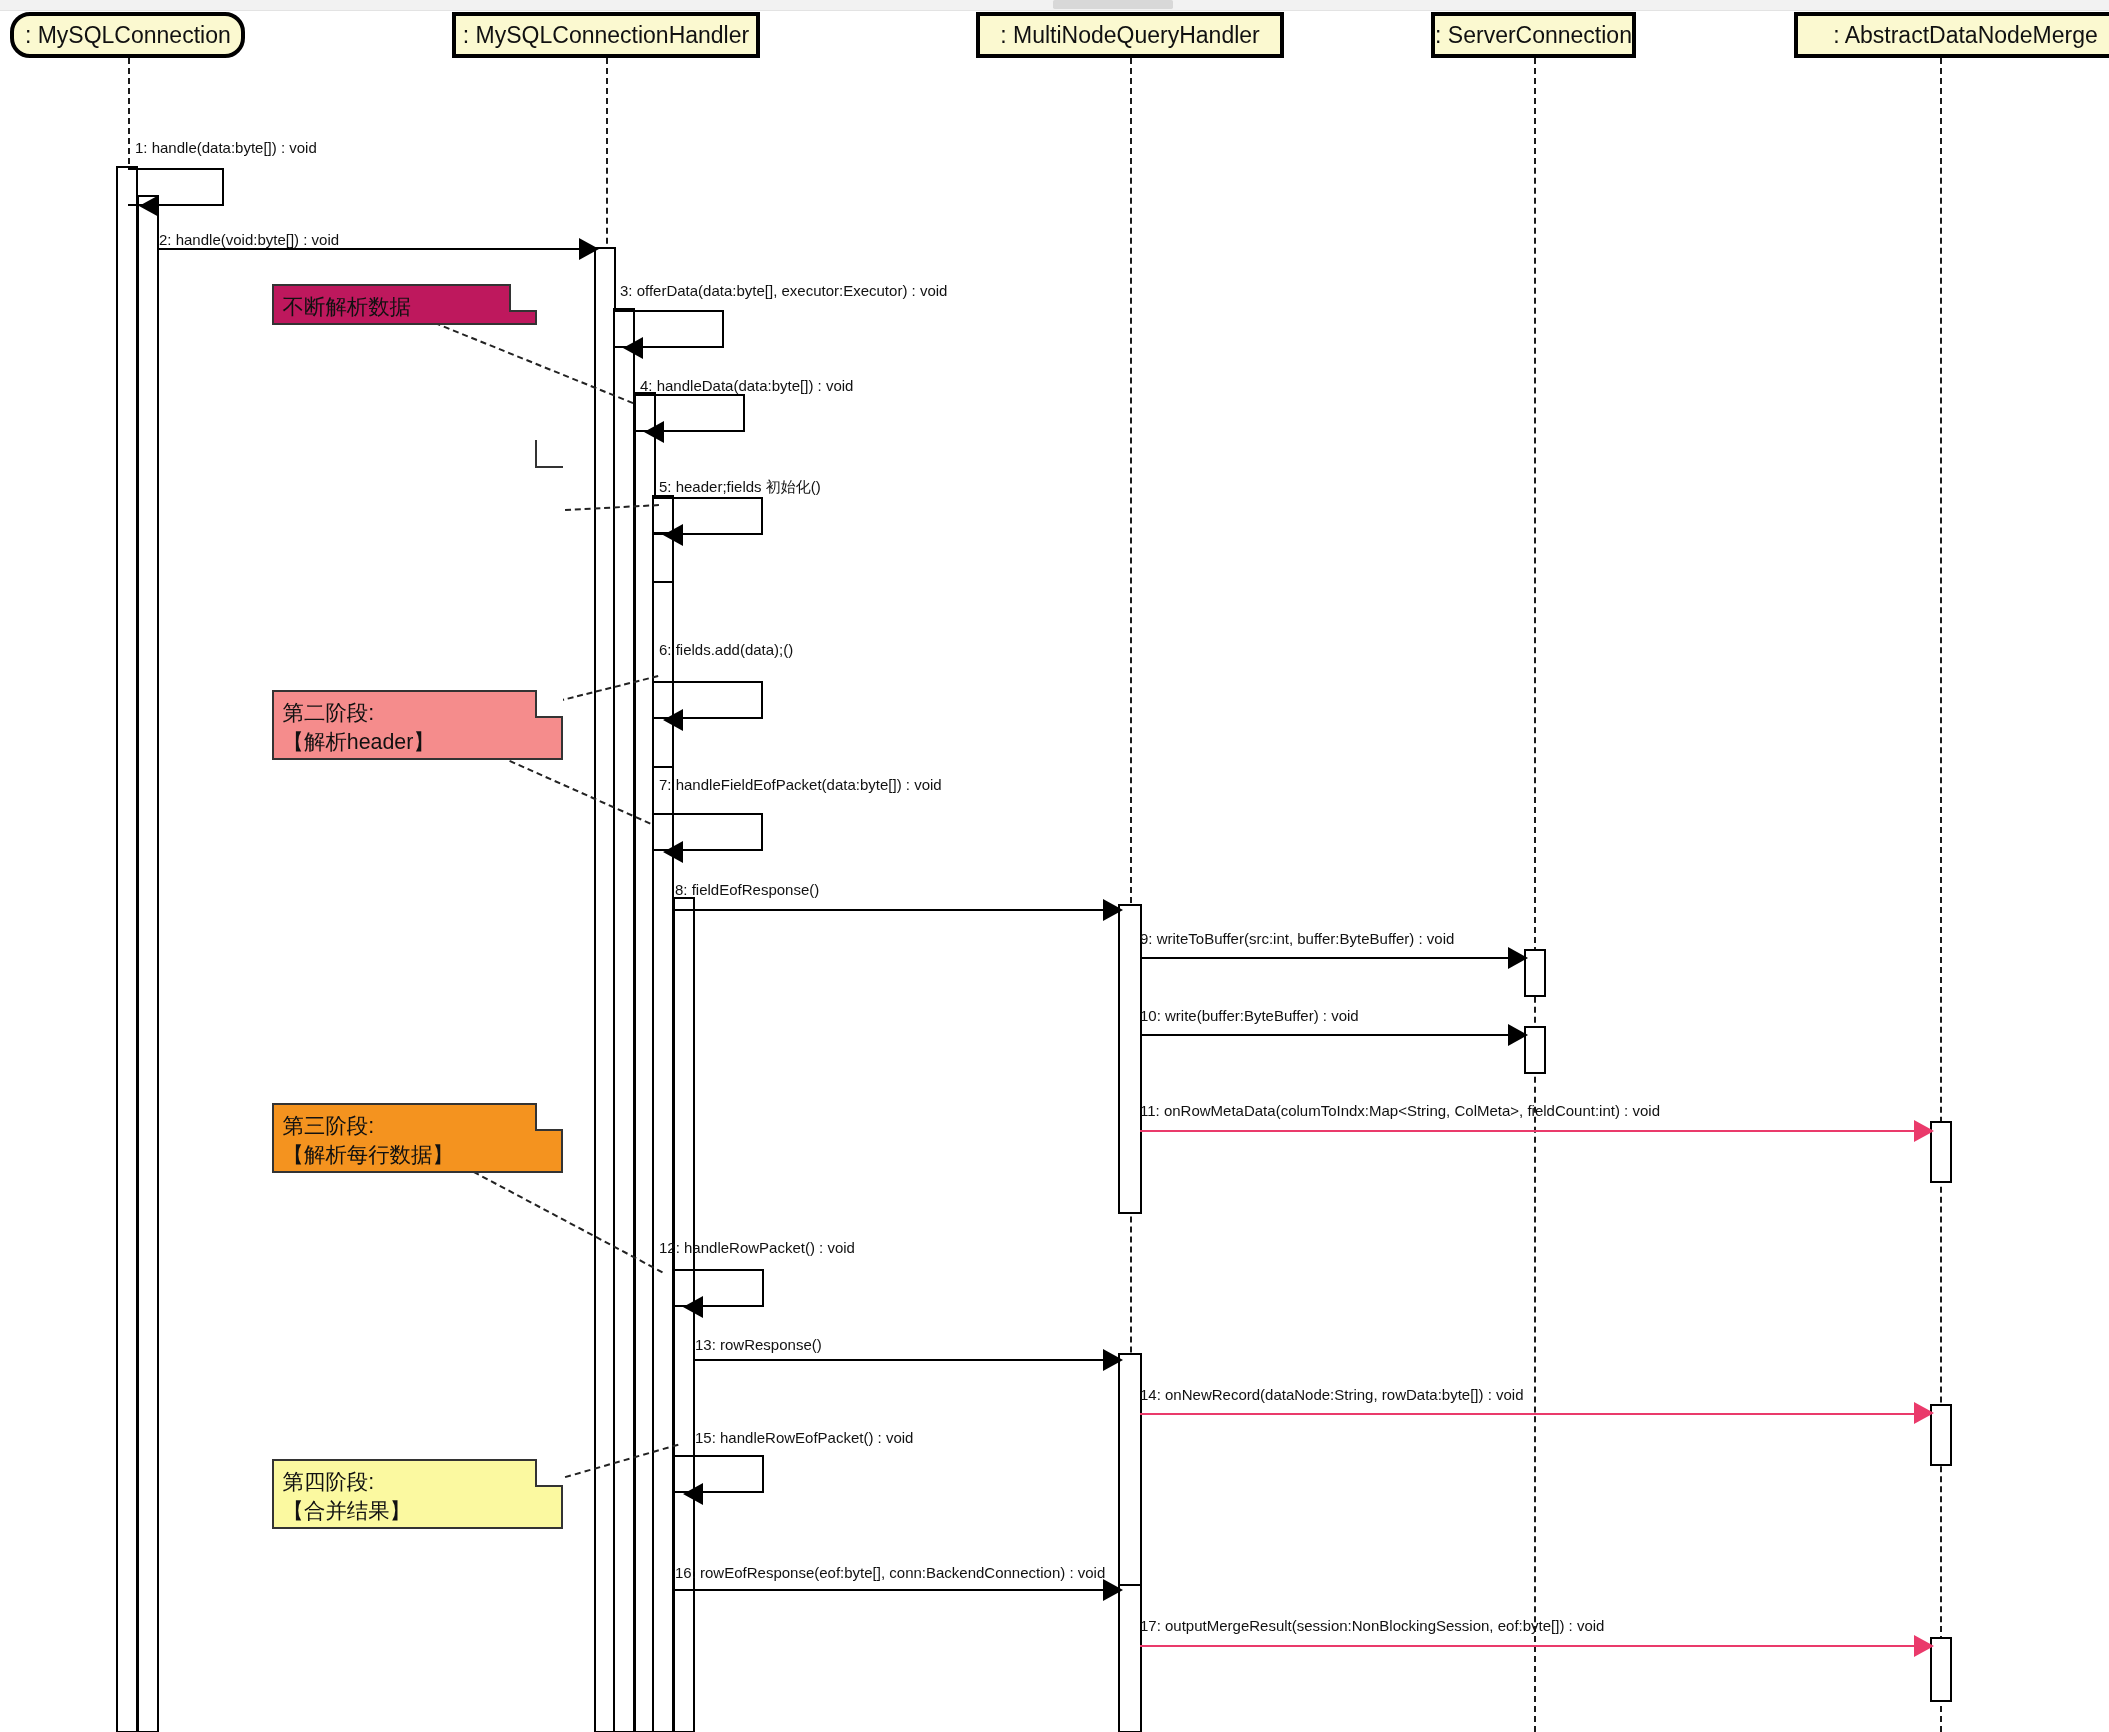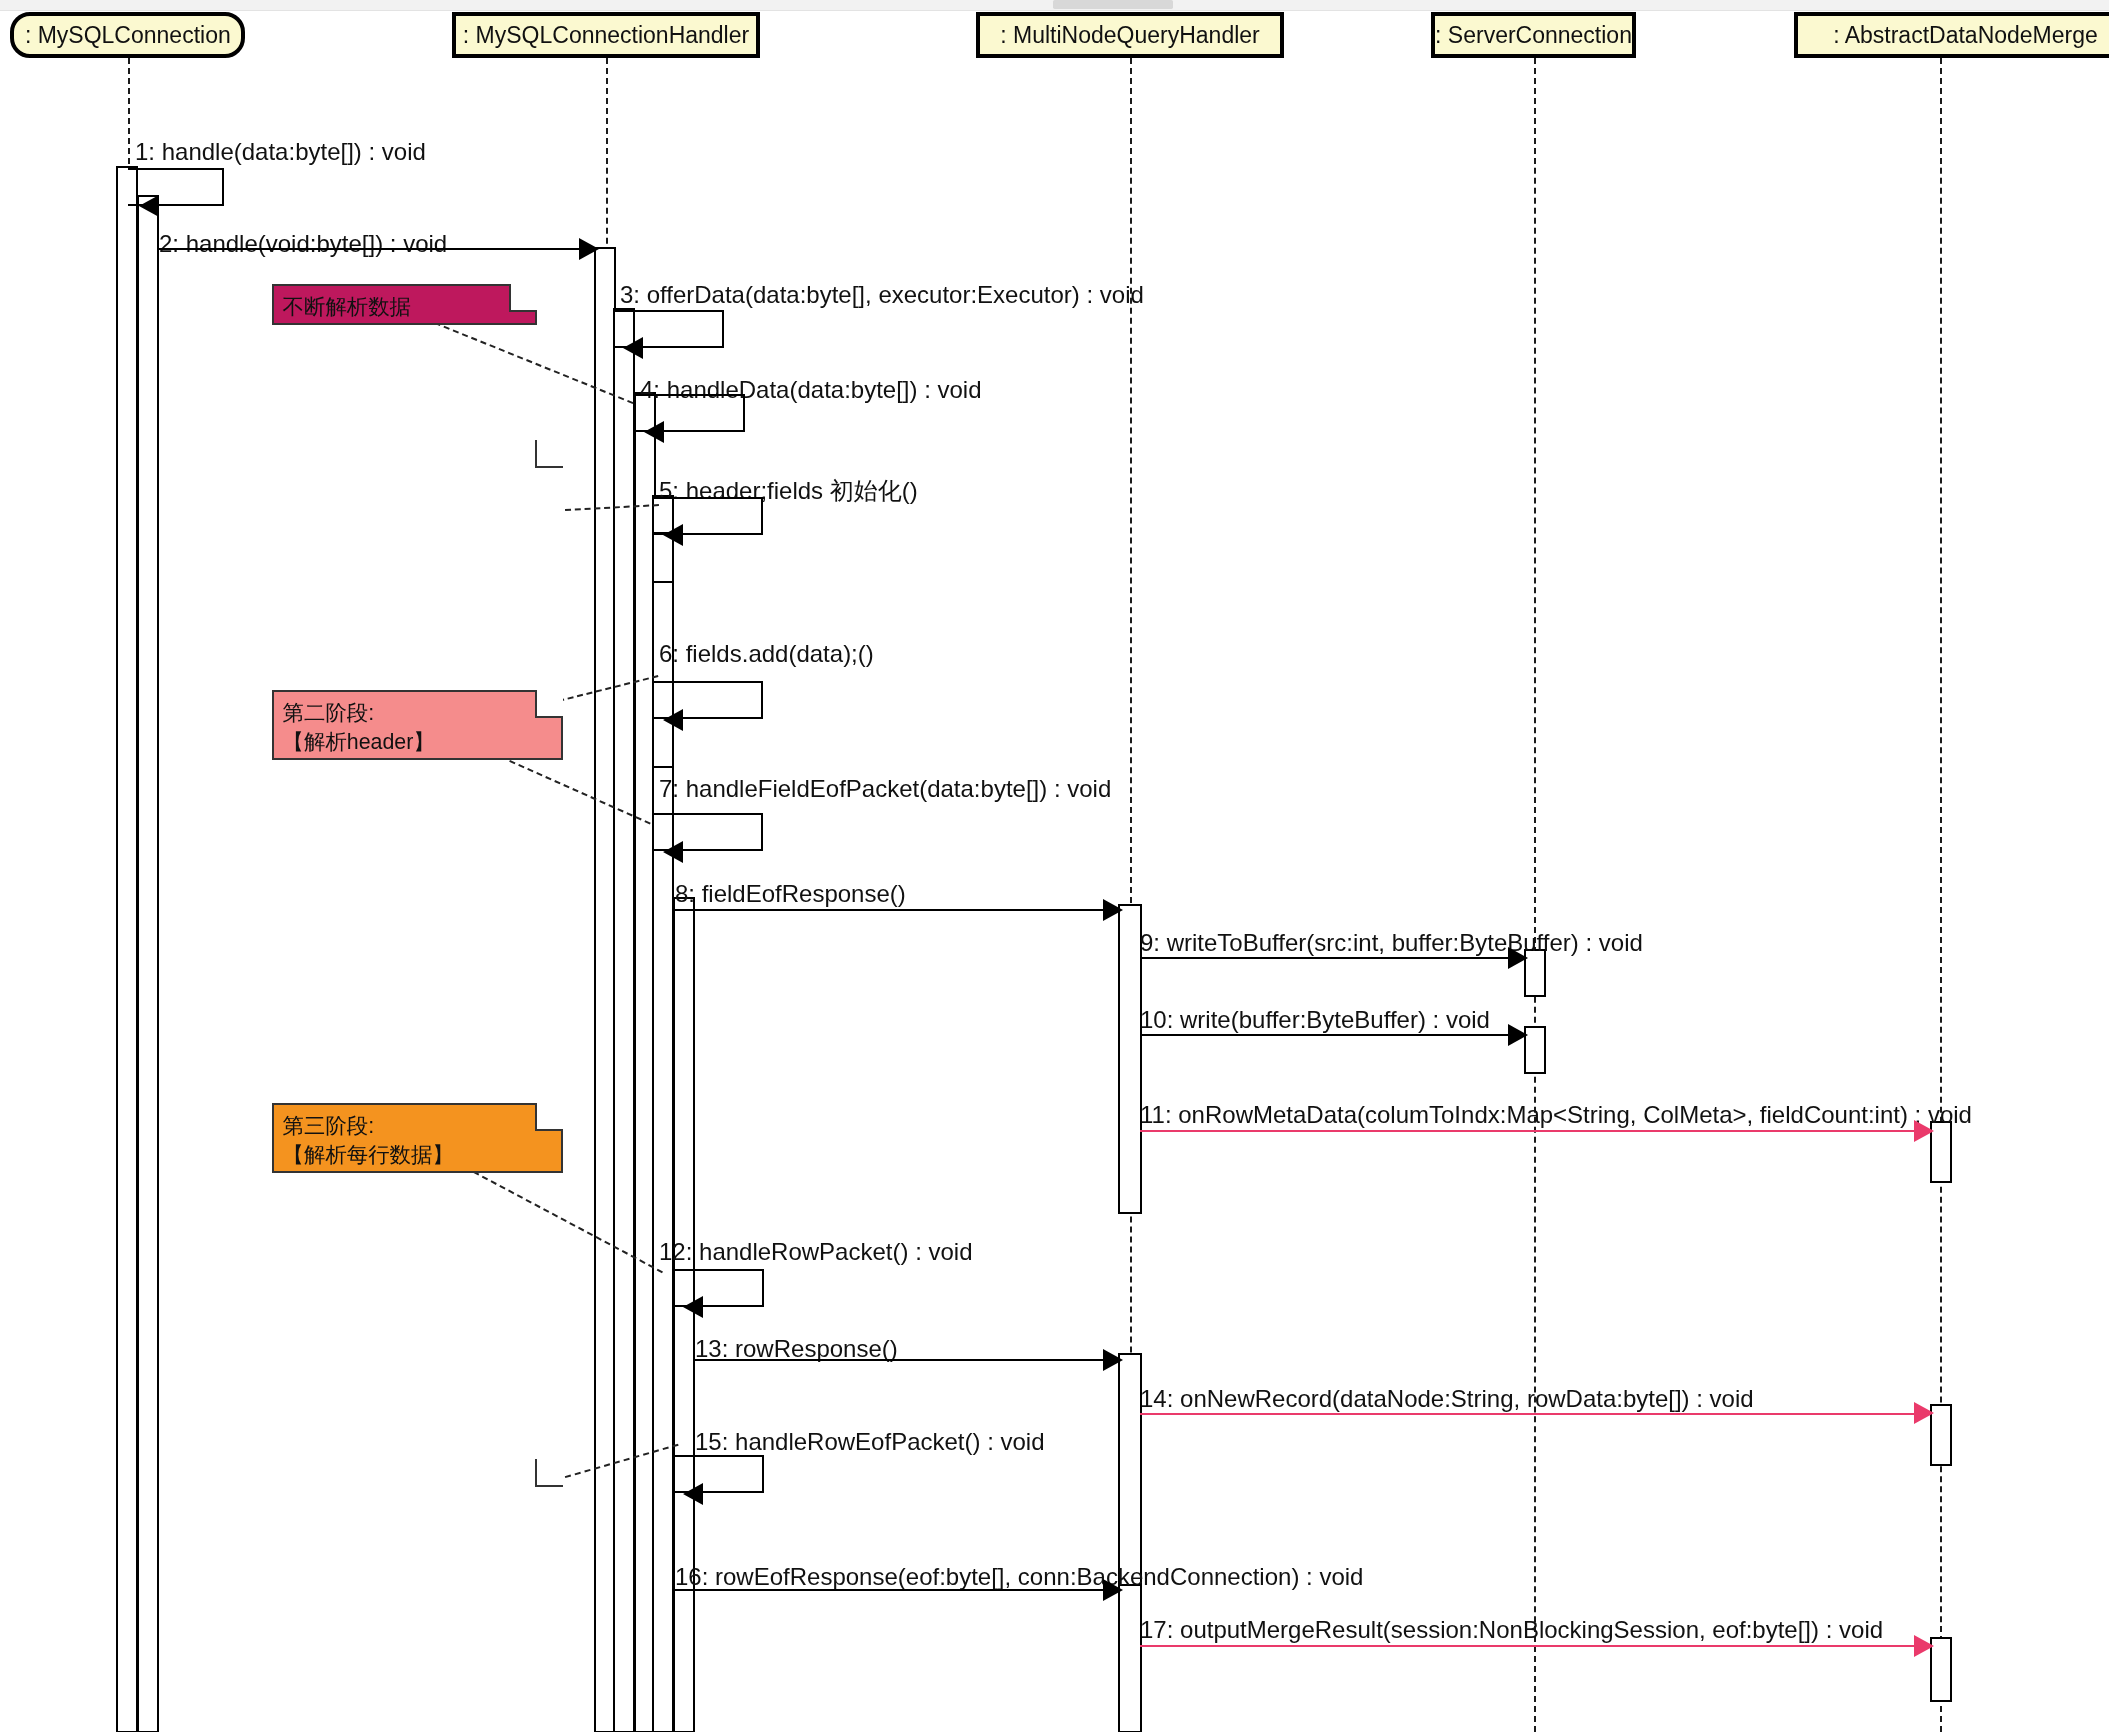--- a/index.html
+++ b/index.html
@@ -23,21 +23,21 @@
   
   .msg{position:absolute;height:0;border-top:2.6px solid #000;}
   .msg.pink{border-top-color:#ea3a6b;}
   .arrowhead{position:absolute;width:0;height:0;border-top:11px solid transparent;border-bottom:11px solid transparent;border-left:20.5px solid #000;}
   .arrowhead.pink{border-left-color:#ea3a6b;}
   .arrowhead.left{border-left:none;border-right:20.5px solid #000;}
 
   
   .selfcall{position:absolute;box-sizing:border-box;border:2.6px solid #000;border-left:none;background:transparent;}
 
-  .label{position:absolute;font-size:24px;color:#111;white-space:nowrap;line-height:1;}
+  .label{position:absolute;font-size:15px;color:#111;white-space:nowrap;line-height:1;}
 
   
   .note{position:absolute;box-sizing:border-box;border:2.6px solid #333;
         font-size:21.4px;color:#111;line-height:1.35;padding:6.8px 8.6px 8.6px 8.6px;white-space:pre;}
   .note-blue{background:#be185d;}
   .note-pink{background:#f9d2d2;}
   .note-red{background:#f58c8c;}
   .note-orange{background:#f4931f;}
   .note-yellow{background:#fbf9a0;}
 
@@ -178,16 +178,18 @@
   <div class="fold" style="position:absolute;left:535px;top:690px;width:26px;height:26px;background:#ffffff;border-left:2.6px solid #333;border-bottom:2.6px solid #333;"></div>
 
   <div class="leader" style="left:510px;top:760px;width:154px;transform:rotate(24deg);"></div>
 
   <div class="leader" style="left:474px;top:1171px;width:214px;transform:rotate(28deg);"></div>
   <div class="note note-orange" style="left:272px;top:1103px;width:291px;height:70px;">第三阶段:
 【解析每行数据】</div>
   <div class="fold" style="position:absolute;left:535px;top:1103px;width:26px;height:26px;background:#ffffff;border-left:2.6px solid #333;border-bottom:2.6px solid #333;"></div>
 
   <div class="leader" style="left:555px;top:1479px;width:128px;transform:rotate(-16deg);"></div>
+  <div class="note note-yellow" style="left:272px;top:1459px;width:291px;height:70px;">第四阶段:
+【合并结果】</div>
   <div class="fold" style="position:absolute;left:535px;top:1459px;width:26px;height:26px;background:#ffffff;border-left:2.6px solid #333;border-bottom:2.6px solid #333;"></div>
 
 </div>
 
 
 </body></html>

